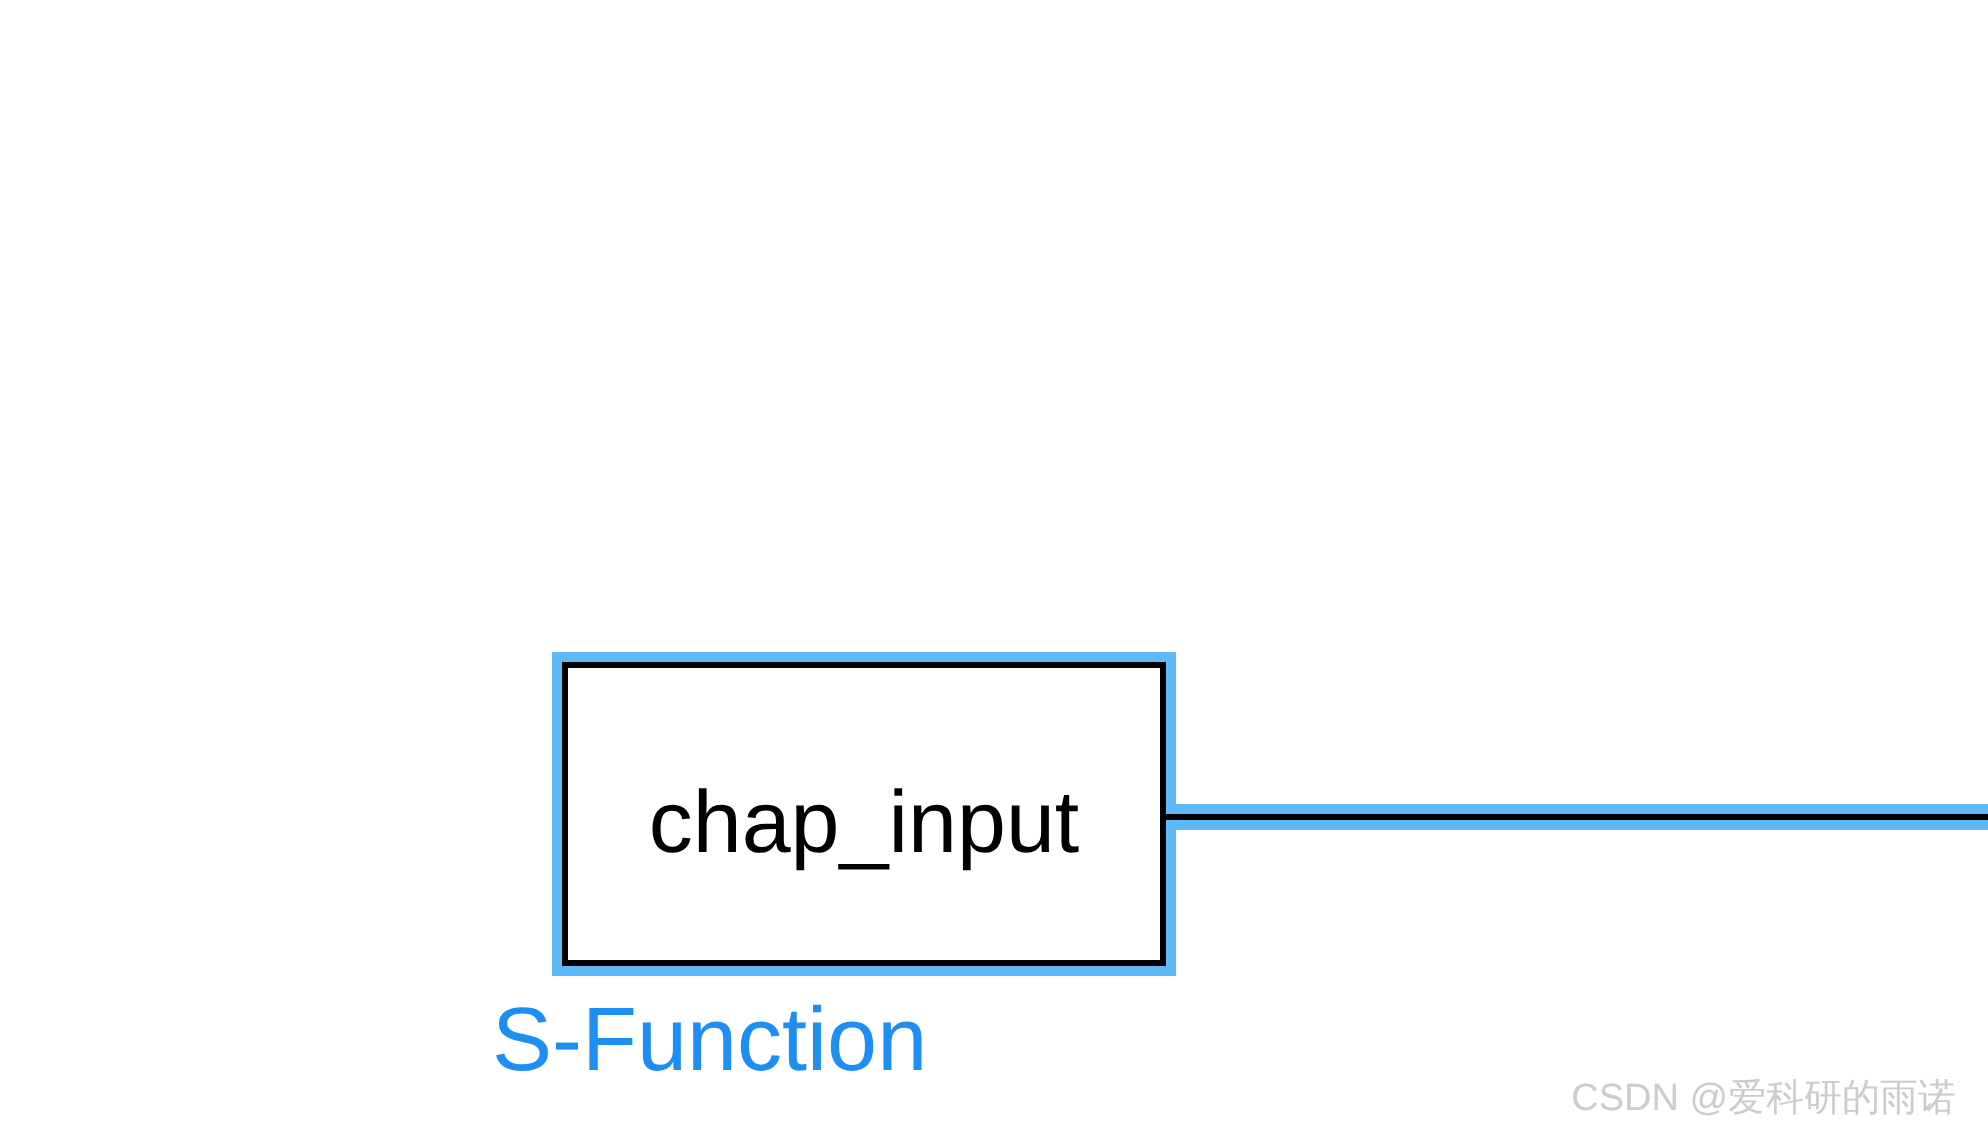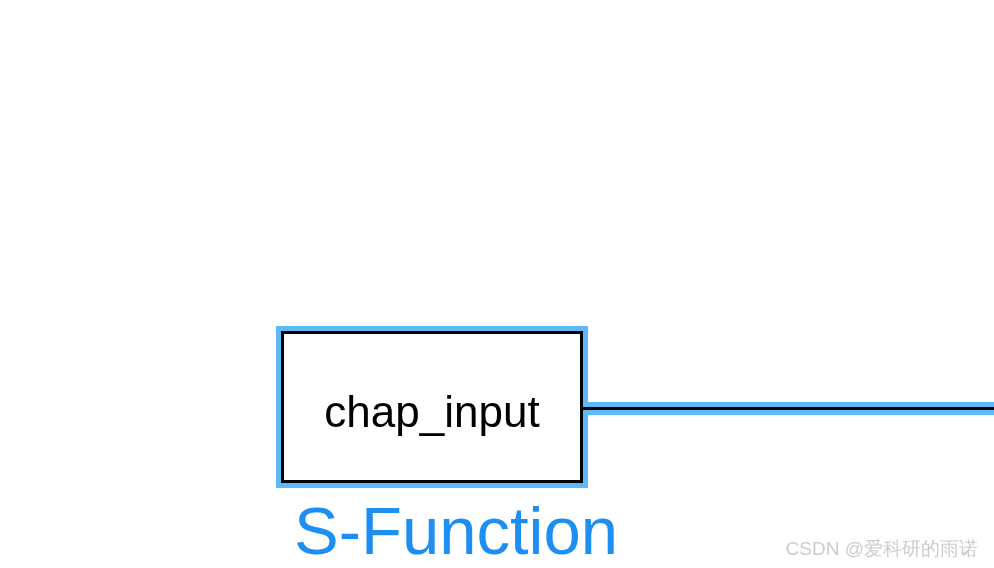--- a/index.html
+++ b/index.html
@@ -65,22 +65,22 @@
     background: #000000;
     cursor: pointer;
   }
 
   
   .block-label {
     position: absolute;
     left: 246px;
     top: 497px;
     width: 372px;
-    text-align: right;
-    font-size: 67px;
+    text-align: left;
+    font-size: 45px;
     line-height: 1;
     color: #1d8ff2; 
     white-space: nowrap;
     cursor: text;
   }
 
   
   .watermark {
     position: absolute;
     right: 16px;

